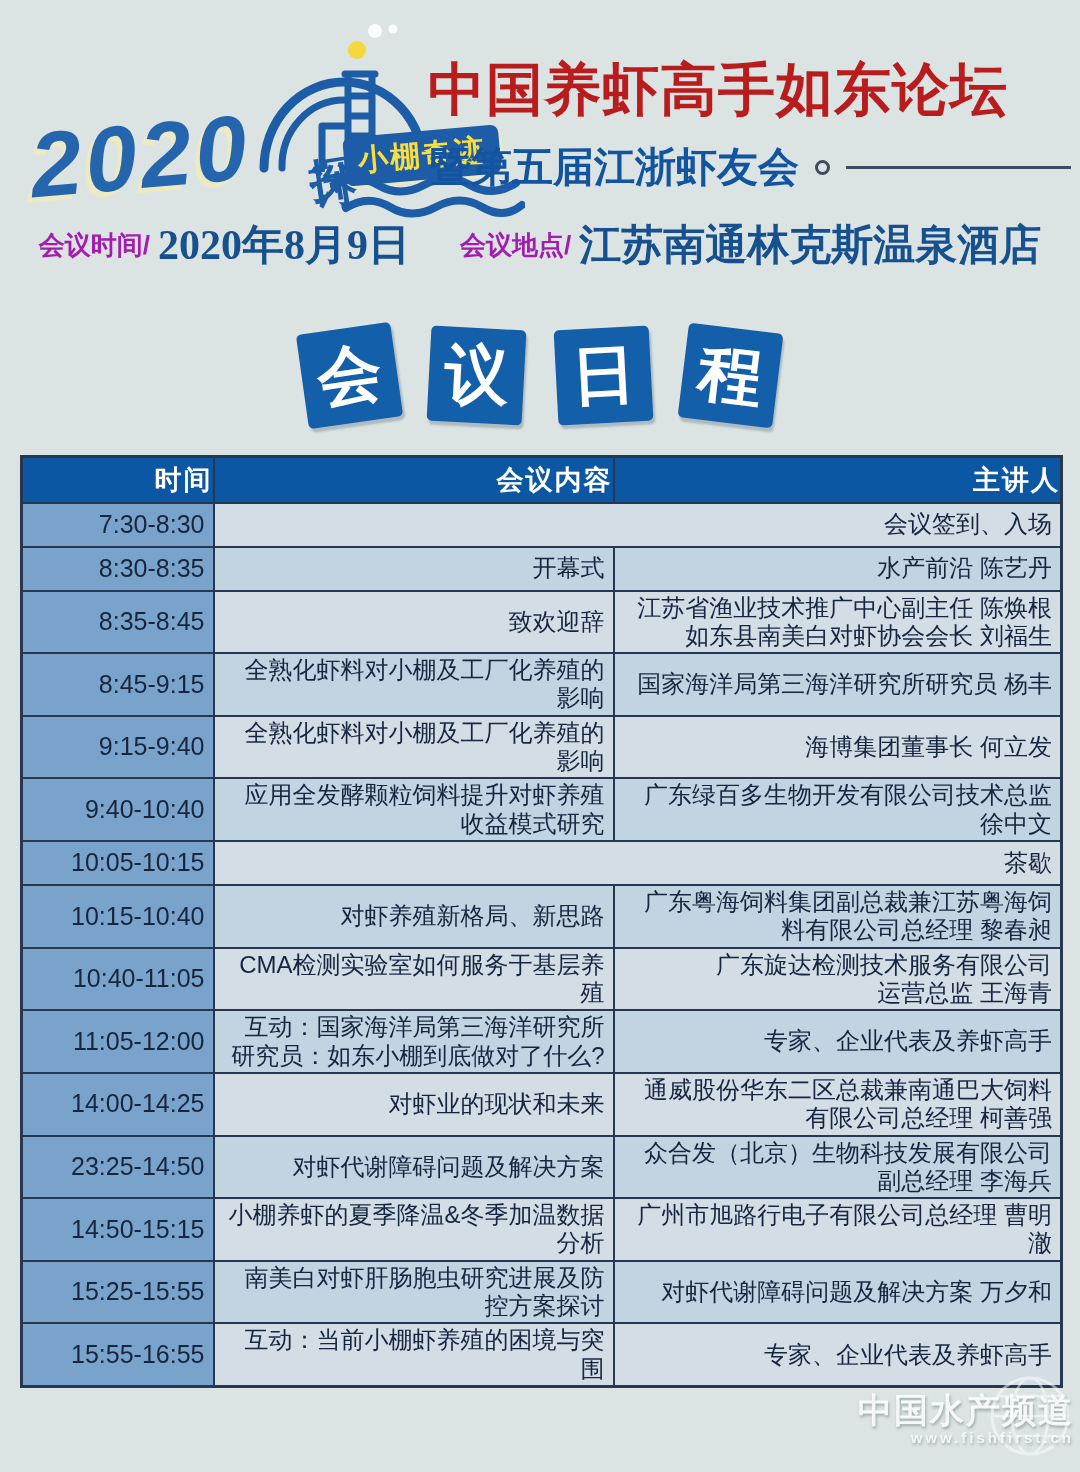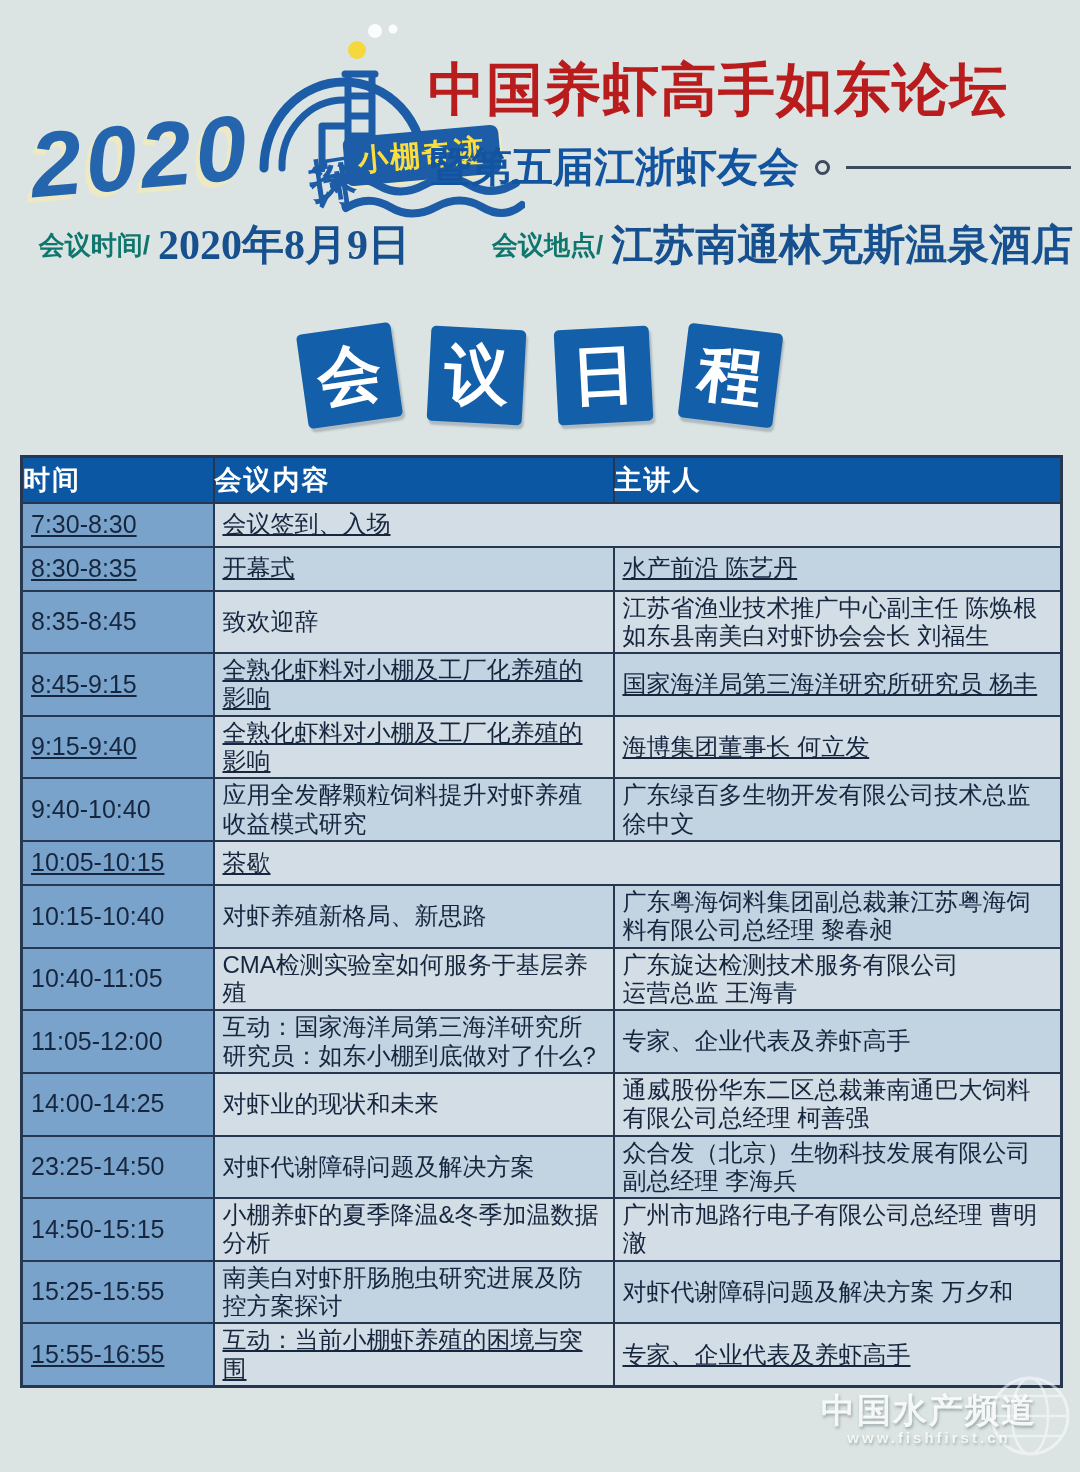--- a/index.html
+++ b/index.html
@@ -54,21 +54,21 @@
   .deco-circle{
     width:15px; height:15px; border:3px solid #3d4b5e; border-radius:50%;
     flex:none;
   }
   .deco-line{ width:225px; height:3px; background:#3d4b5e; flex:none; }
   
   .info-row{
     position:absolute; top:224px; left:0; right:0;
     display:flex; justify-content:center; align-items:center; gap:8px;
   }
-  .info-label{ font-size:26px; font-weight:700; color:#0f766e; white-space:nowrap;margin-left:32px; }
+  .info-label{ font-size:26px; font-weight:700; color:#a21caf; white-space:nowrap; }
   .info-value{
     font-family:"Liberation Serif", serif;
     font-size:42px; font-weight:900; color:#17508f; white-space:nowrap;
     line-height:1;
   }
   .info-gap{ width:34px; }
   
   .agenda-heading{
     position:absolute; top:328px; left:0; right:0;
     display:flex; justify-content:center; gap:32px;
@@ -84,39 +84,39 @@
   .rot-c{ transform:rotate(-3deg); }
   .rot-d{ transform:rotate(7deg); }
   
   table.schedule{
     position:absolute; left:20px; top:455px; width:1040px;
     border-collapse:collapse; table-layout:fixed;
     border:3px solid #26374f;
   }
   .schedule th, .schedule td{
     border:2px solid #26374f;
-    text-align:left; vertical-align:middle;
+    text-align:right; vertical-align:middle;
   }
   .schedule th{
     height:46px; background:#0c57a3; color:#ffffff;
     font-size:27px; font-weight:700; letter-spacing:2px;
   }
   .schedule td{
     font-size:24px; line-height:1.18; padding:2px 8px;
     white-space:pre-line; color:#17263f;
   }
   td.time{ background:#79a3ca; font-size:25px; }
   tbody tr:nth-child(odd)  td.cell{ background:#d3dde5; }
   tbody tr:nth-child(even) td.cell{ background:#c2d3e2; }
-  tr.row-s{ height:44px;text-decoration:underline; }
+  tr.row-s{ height:44px; }
   tr.row-d{ height:59px; }
   
   .watermark{
     position:absolute; right:6px; top:1392px; width:290px;
-    text-align:center; color:rgba(255,255,255,.88);
+    text-align:right; color:rgba(255,255,255,.88);
     text-shadow:1px 2px 3px rgba(100,115,125,.55);
     pointer-events:none;
   }
   .watermark .brand{ font-size:34px; font-weight:900; letter-spacing:2px; line-height:1.1; }
   .watermark .site{ font-size:15px; font-weight:700; letter-spacing:3px; opacity:.85; }
   .globe-svg{ position:absolute; right:2px; top:-18px; opacity:.5; }
 </style>
 </head>
 <body>
 

